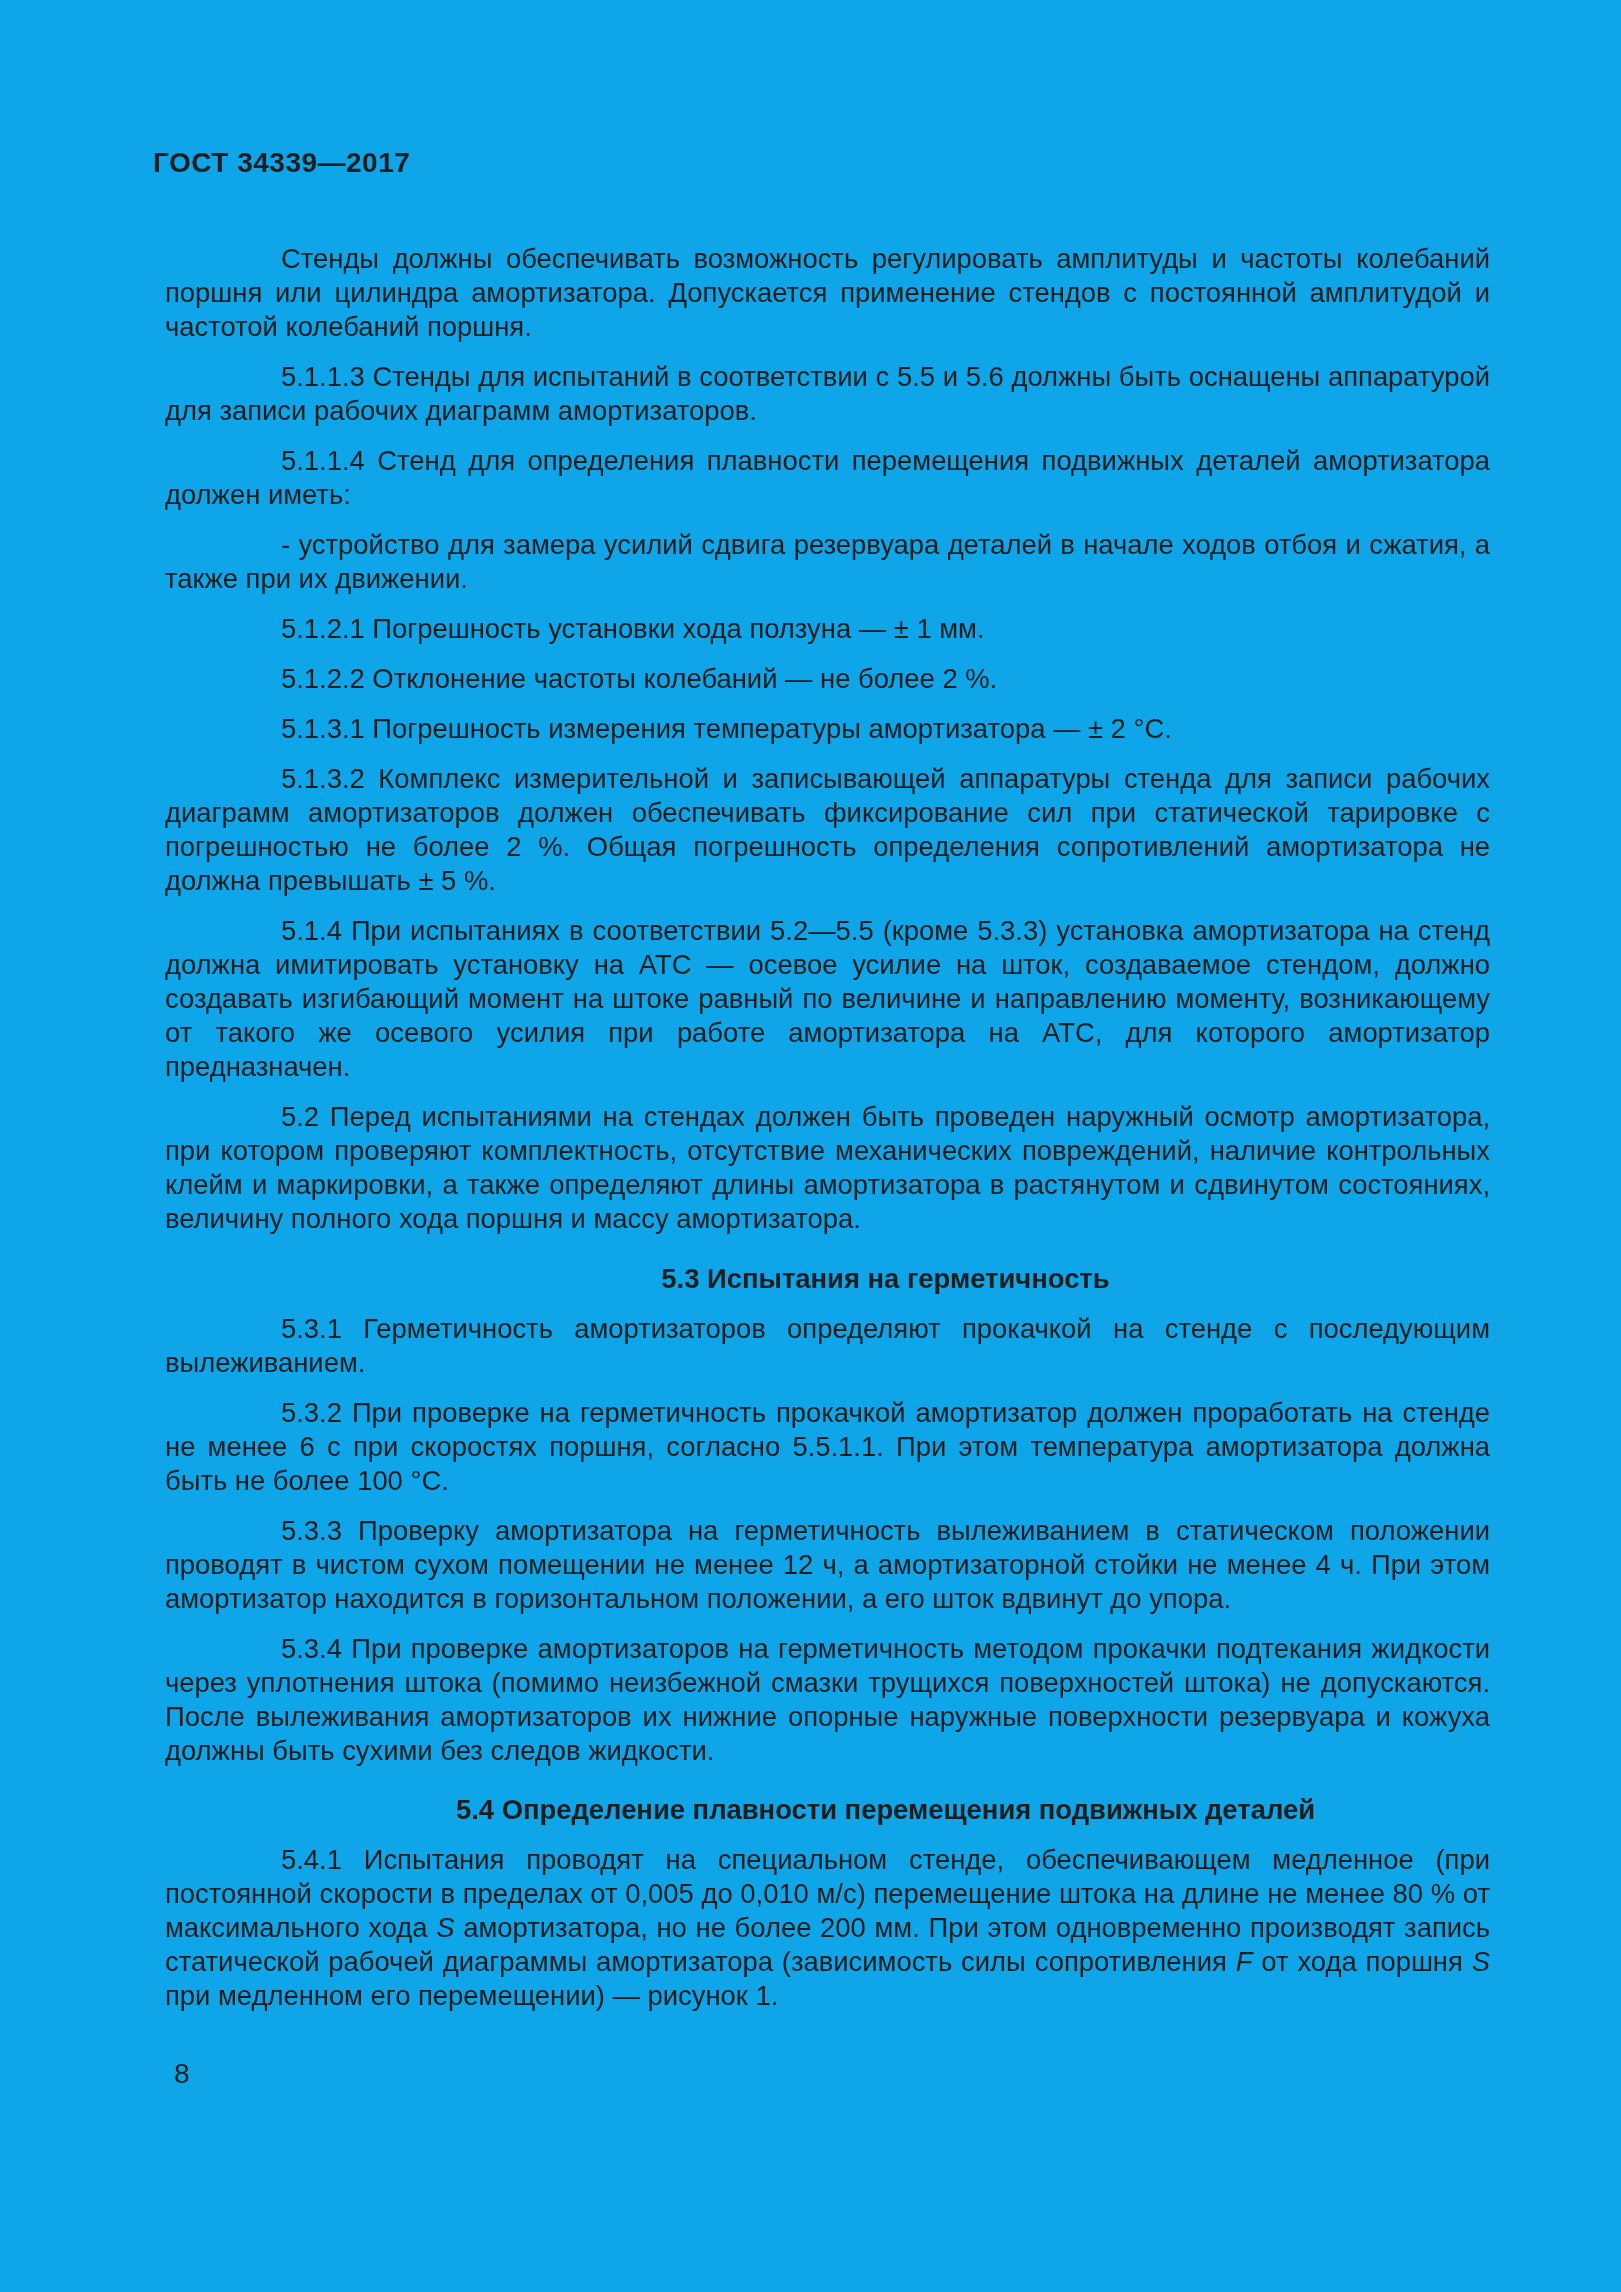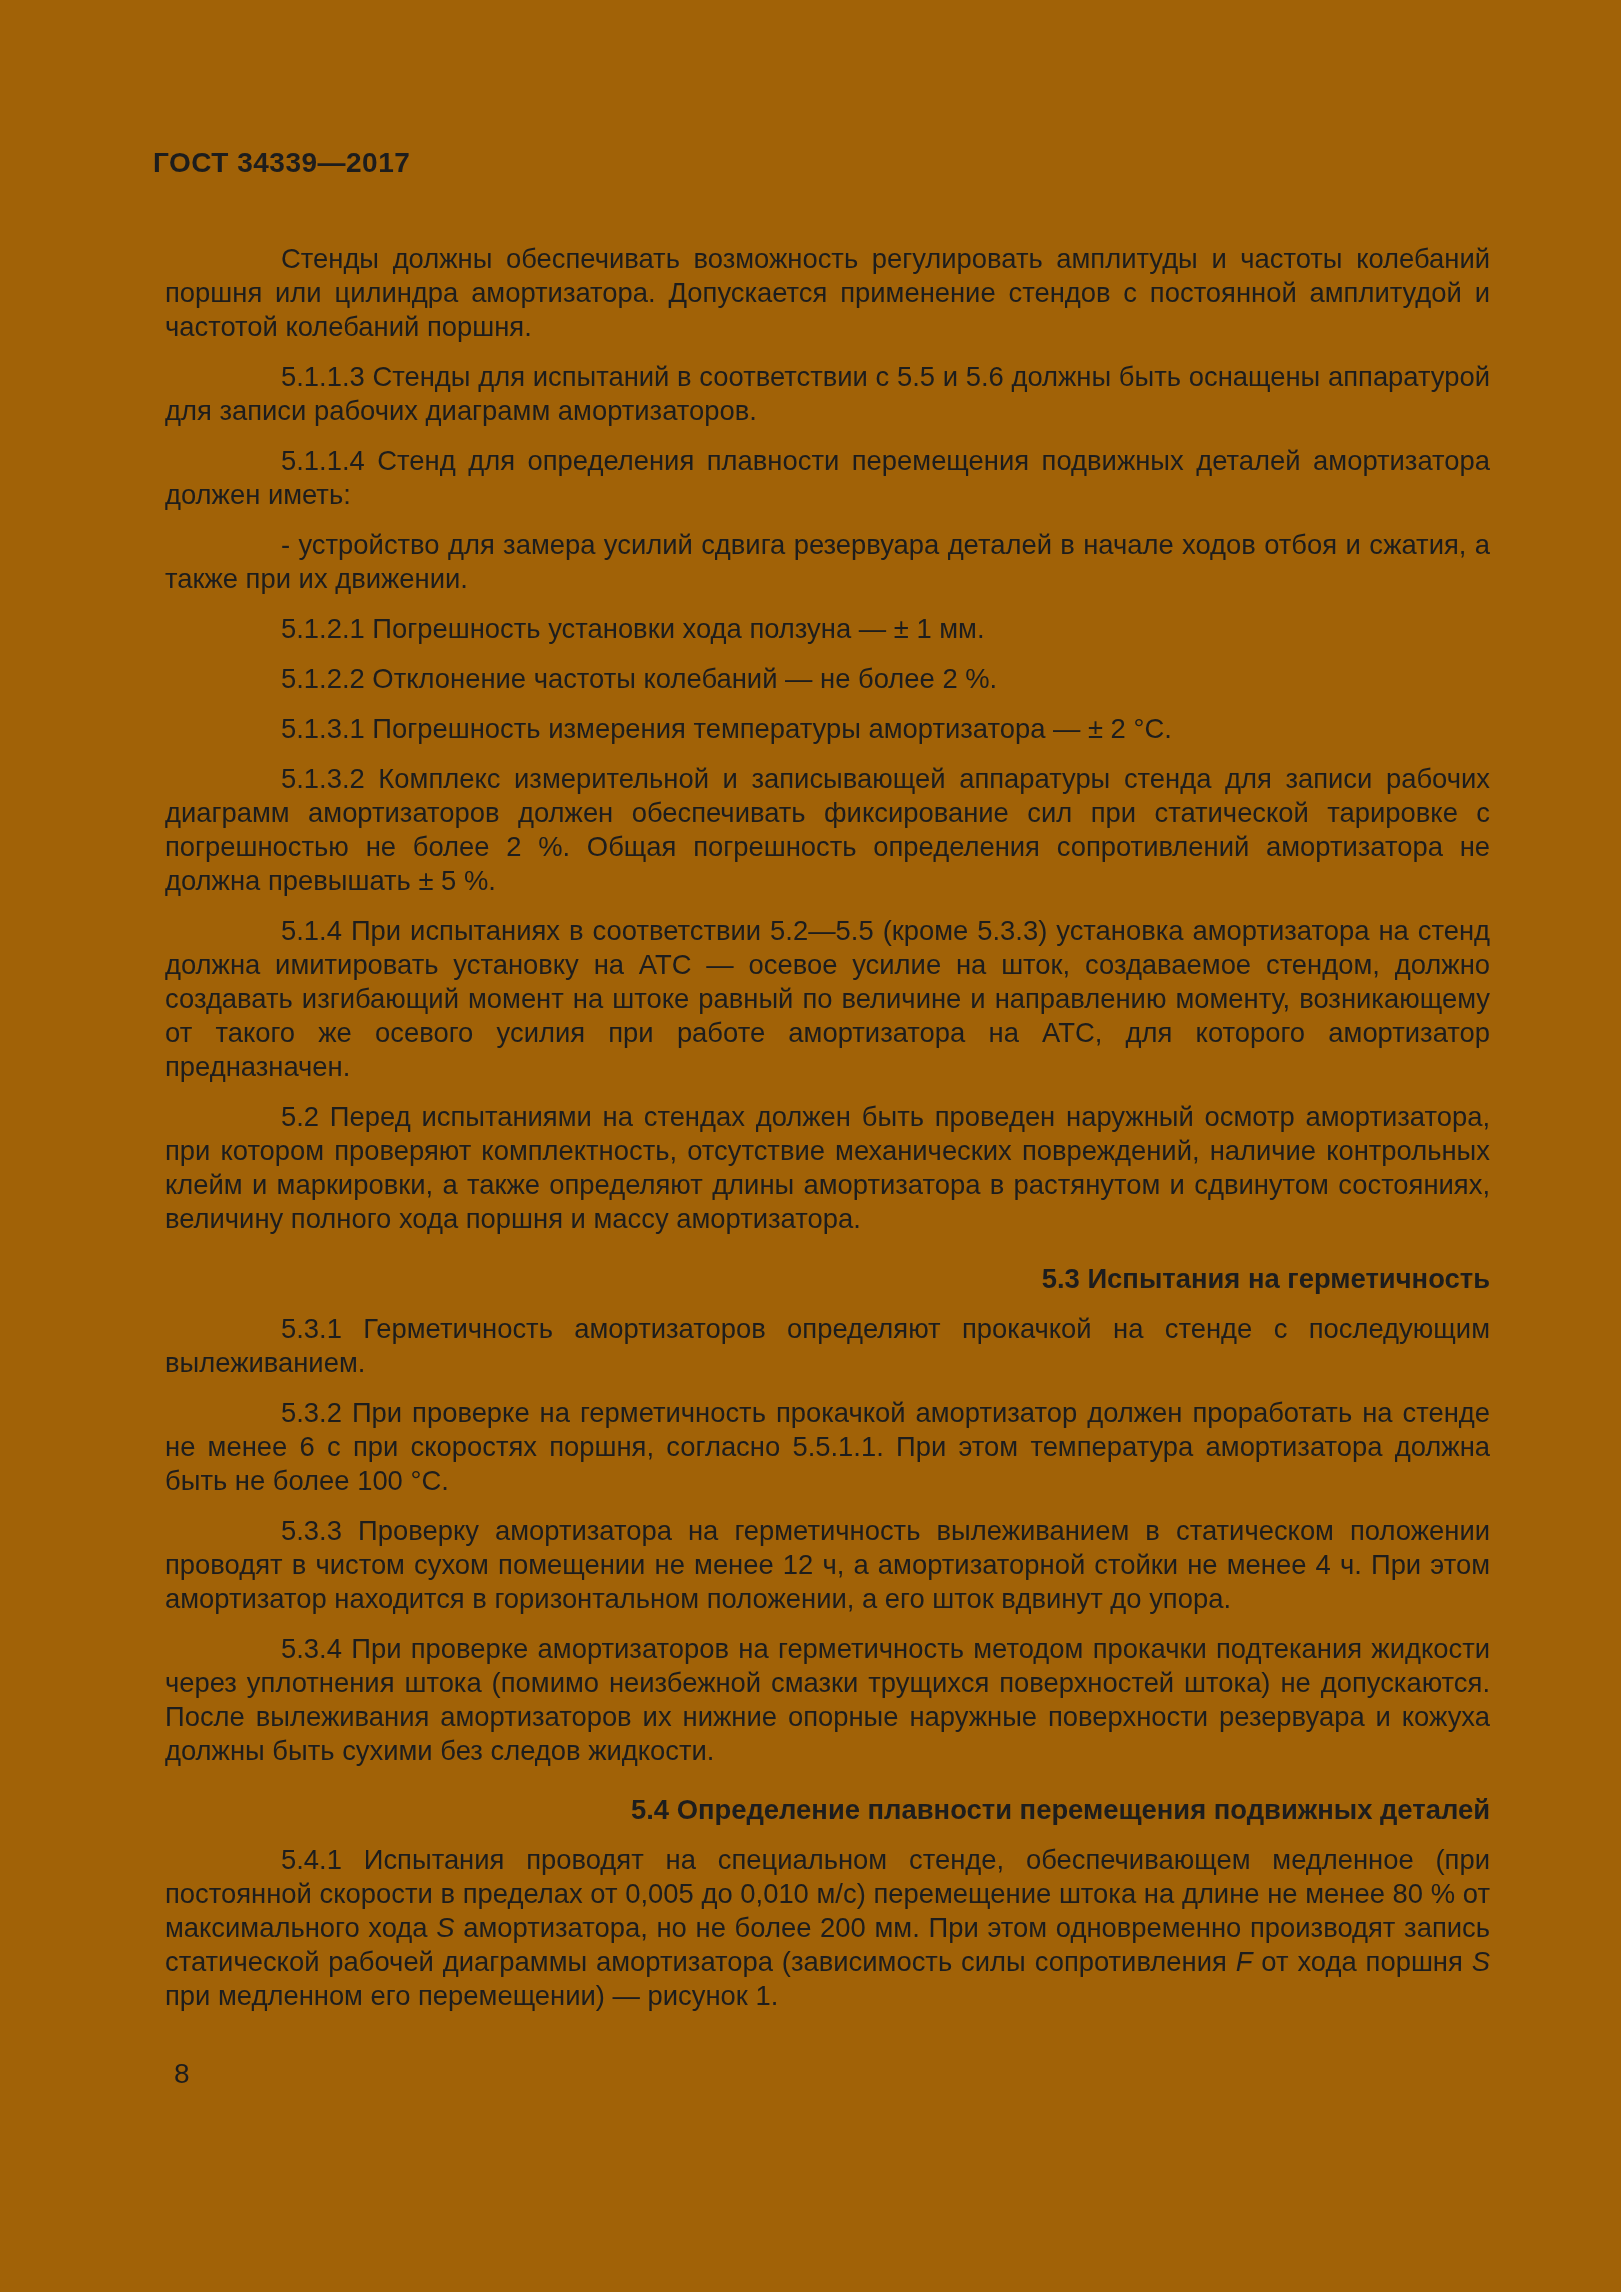--- a/index.html
+++ b/index.html
@@ -4,21 +4,21 @@
 <style>
   html, body {
     margin: 0;
     padding: 0;
     background: #e8e8e8;
   }
   .page {
     position: relative;
     width: 1621px;
     height: 2293px;
-    background: #a16207;
+    background: #0ea5e9;
     color: #1d1d1d;
     font-family: "Liberation Sans", sans-serif;
     overflow: hidden;
   }
   .doc-header {
     position: absolute;
     left: 153px;
     top: 147px;
     font-size: 28px;
     font-weight: bold;
@@ -37,21 +37,21 @@
     margin: 16px;
     text-indent: 116px;
     text-align: justify;
   }
   .content p.subheading {
     font-weight: bold;
     text-align: left;
   }
   .content p.heading {
     font-weight: bold;
-    text-align: right;
+    text-align: center;
     margin-top: 25.5px;
     margin-bottom: 11.8px;
   }
   .content i {
     font-style: italic;
   }
   .page-number {
     position: absolute;
     left: 174px;
     top: 2058px;

